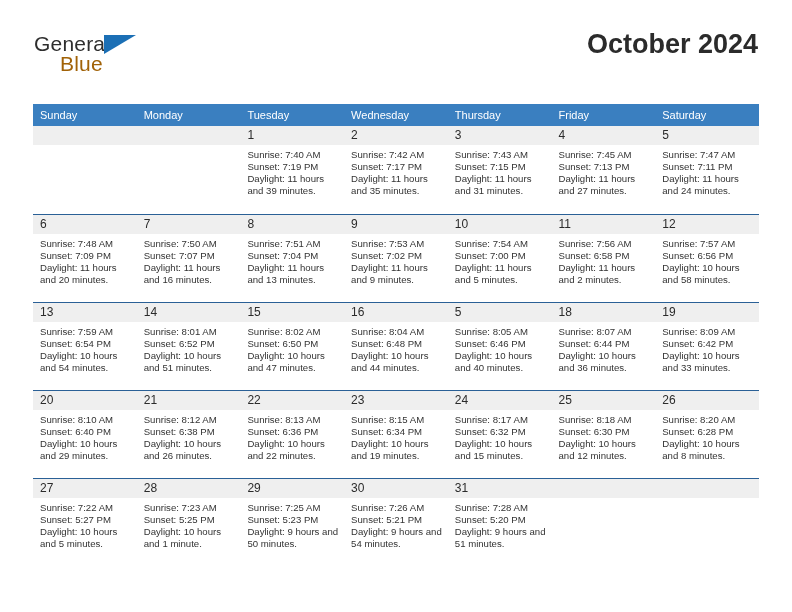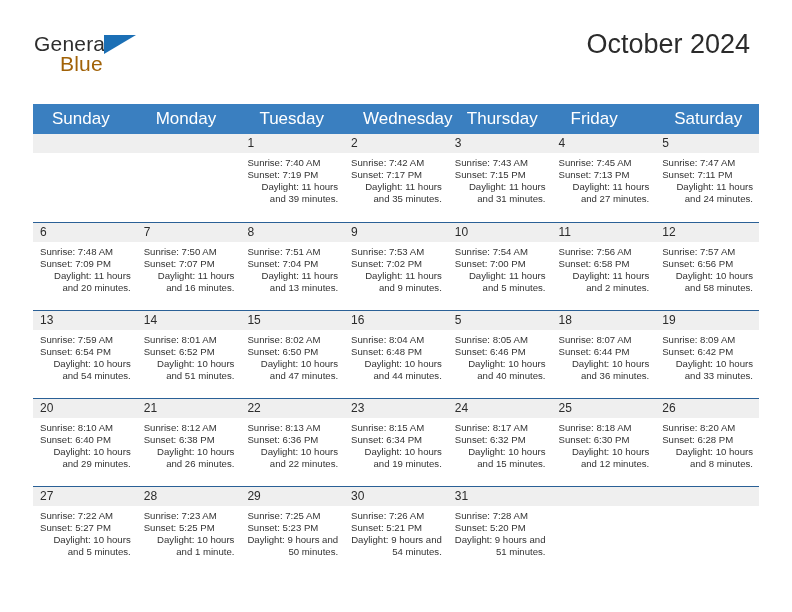--- a/index.html
+++ b/index.html
@@ -44,21 +44,22 @@
   }
   .logo-tri {
     position: absolute;
     left: 70px; top: 3px;
     width: 0; height: 0;
     border-left: 32px solid #1b6fb5;
     border-bottom: 19px solid transparent;
   }
   .title-block {
     position: absolute;
-    right: 8px; top: 0;
+    right: 0; top: 0;
+    font-weight: bold;
   }
   .cal-title {
     font-size: 27px;
     color: #2b2b2b;
     line-height: 32px;
     white-space: nowrap;
   }
   .cal-sub {
     font-size: 14px;
     color: #3a3a3a;
@@ -72,24 +73,24 @@
     position: absolute;
     left: 33px;
     top: 104px;
     width: 726px;
     border-collapse: collapse;
     table-layout: fixed;
   }
   .calendar th {
     background: #3a7fc0;
     color: #ffffff;
-    font-size: 17px;
+    font-size: 11px;
     font-weight: normal;
     text-align: left;
-    padding: 5px 0 5px 19px;
+    padding: 5px 0 5px 7px;
     height: 21px;
     border: none;
   }
   .calendar td {
     vertical-align: top;
     padding: 0;
     border-top: 1px solid #2a6096;
     height: 88px;
     background: #ffffff;
   }
@@ -103,21 +104,21 @@
     line-height: 13px;
   }
   .daynum.empty { color: transparent; }
   .info {
     padding: 4px 6px 0 7px;
     font-size: 9.6px;
     line-height: 12.1px;
     color: #333333;
   }
   .info div { white-space: nowrap; }
-  .info .wrap { white-space: normal; text-align: right; }
+  .info .wrap { white-space: normal; }
 </style>
 </head>
 <body>
 
 <div class="page">
 
   <div class="header">
 
     <div class="logo">
       <span class="logo-general">General</span>

